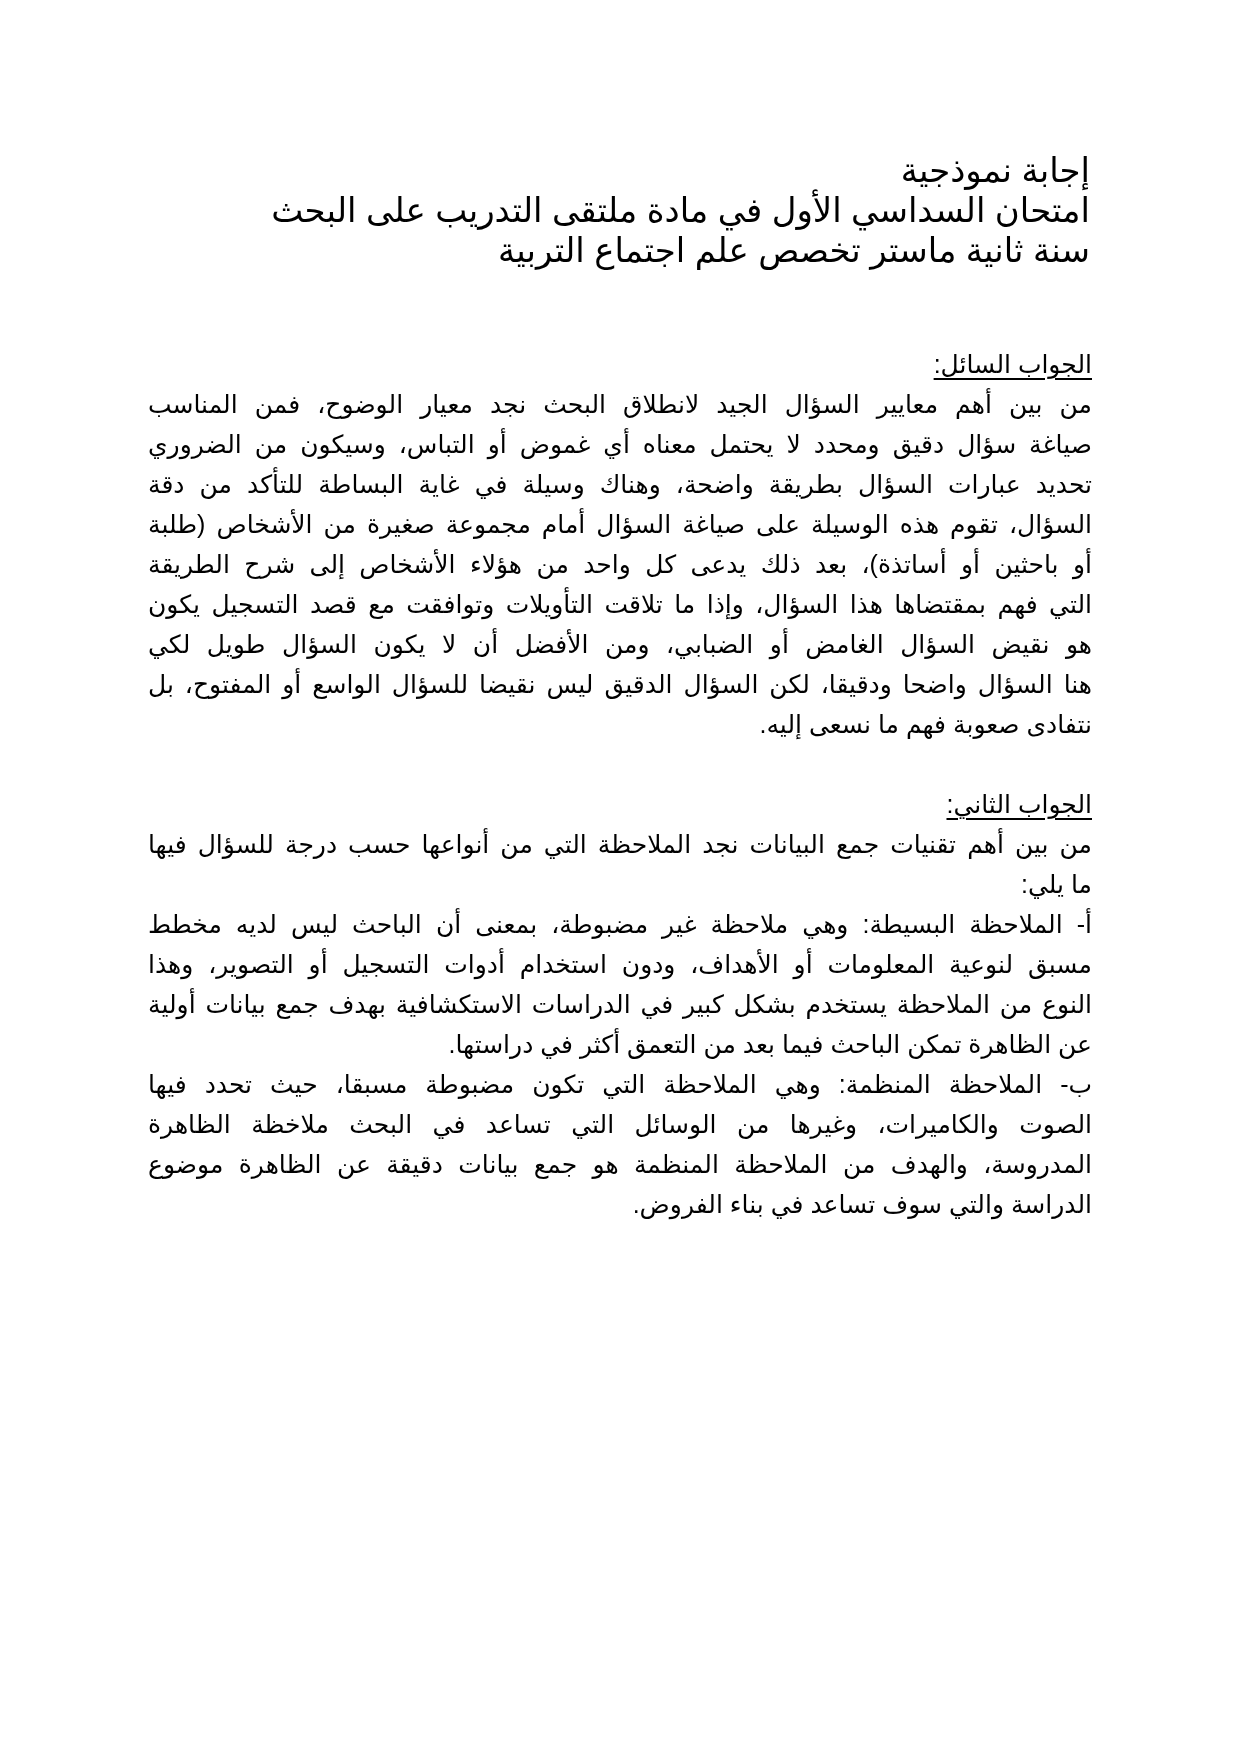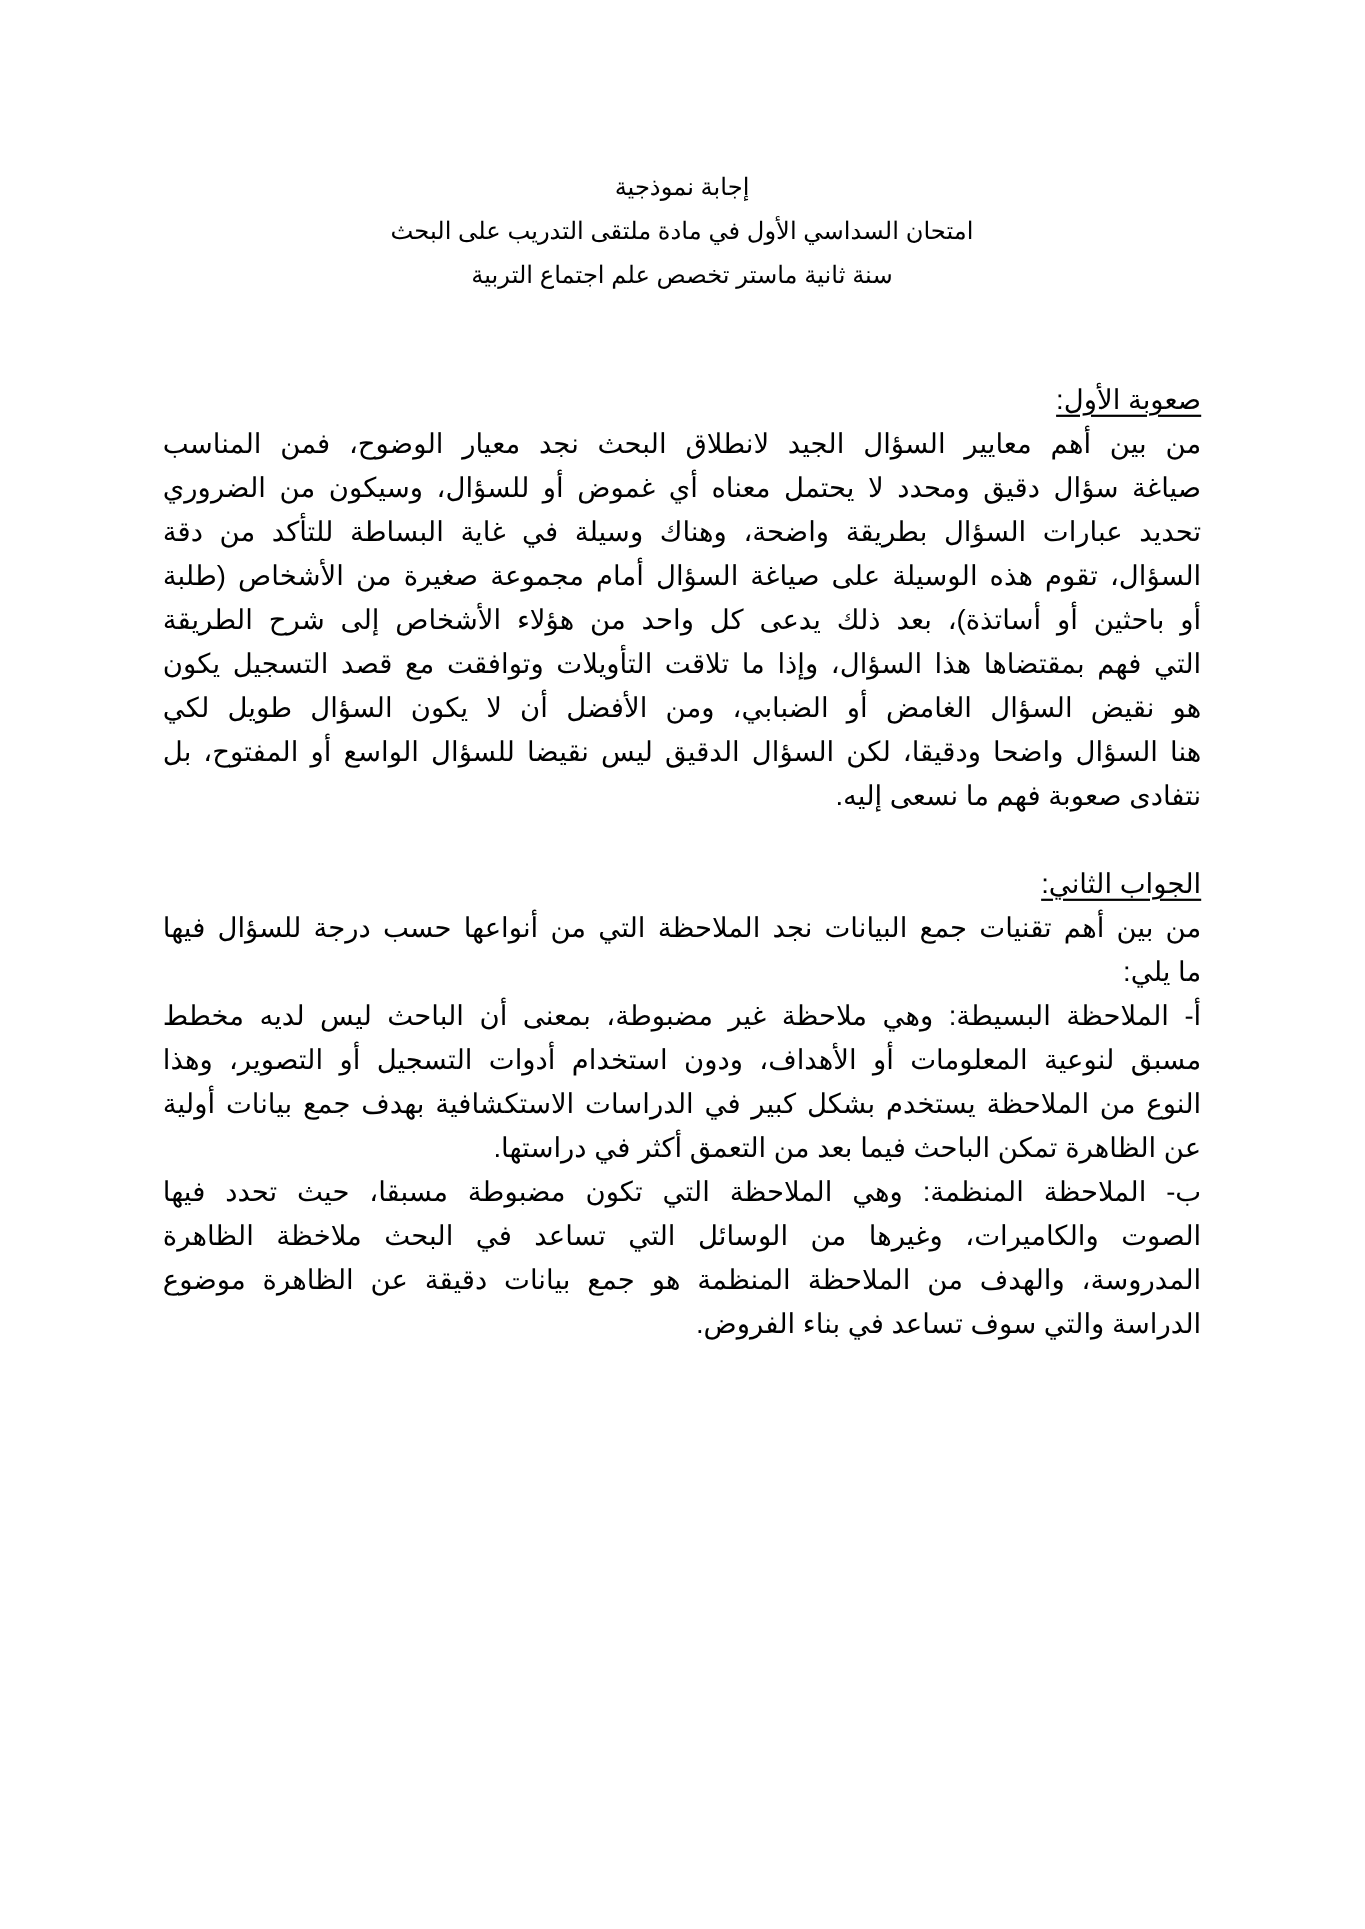--- a/index.html
+++ b/index.html
@@ -21,23 +21,23 @@
     top: 0;
     width: 1241px;
     height: 1754px;
     background: #ffffff;
   }
   .header {
     position: absolute;
     left: 150px;
     width: 940px;
     top: 150px;
-    text-align: center;
+    text-align: right;
     direction: rtl;
-    font-size: 22px;
+    font-size: 34px;
     line-height: 40px;
   }
   .header div { white-space: nowrap; }
   .body {
     position: absolute;
     left: 148px;
     width: 944px;
     top: 344px;
     direction: rtl;
     font-size: 25px;
@@ -69,25 +69,25 @@
 
   <div class="header">
     <div>إجابة نموذجية</div>
     <div>امتحان السداسي الأول في مادة ملتقى التدريب على البحث</div>
     <div>سنة ثانية ماستر تخصص علم اجتماع التربية</div>
   </div>
 
   <div class="body">
 
     <div class="line last">
-      <span class="heading">صعوبة الأول:</span>
+      <span class="heading">الجواب السائل:</span>
     </div>
     <div class="para">
       <span class="line">من بين أهم معايير السؤال الجيد لانطلاق البحث نجد معيار الوضوح، فمن المناسب</span>
-      <span class="line">صياغة سؤال دقيق ومحدد لا يحتمل معناه أي غموض أو للسؤال، وسيكون من الضروري</span>
+      <span class="line">صياغة سؤال دقيق ومحدد لا يحتمل معناه أي غموض أو التباس، وسيكون من الضروري</span>
       <span class="line">تحديد عبارات السؤال بطريقة واضحة، وهناك وسيلة في غاية البساطة للتأكد من دقة</span>
       <span class="line">السؤال، تقوم هذه الوسيلة على صياغة السؤال أمام مجموعة صغيرة من الأشخاص (طلبة</span>
       <span class="line">أو باحثين أو أساتذة)، بعد ذلك يدعى كل واحد من هؤلاء الأشخاص إلى شرح الطريقة</span>
       <span class="line">التي فهم بمقتضاها هذا السؤال، وإذا ما تلاقت التأويلات وتوافقت مع قصد التسجيل يكون</span>
       <span class="line">هو نقيض السؤال الغامض أو الضبابي، ومن الأفضل أن لا يكون السؤال طويل لكي</span>
       <span class="line">هنا السؤال واضحا ودقيقا، لكن السؤال الدقيق ليس نقيضا للسؤال الواسع أو المفتوح، بل</span>
       <span class="line last">نتفادى صعوبة فهم ما نسعى إليه.</span>
     </div>
 
     <div class="gap"></div>

